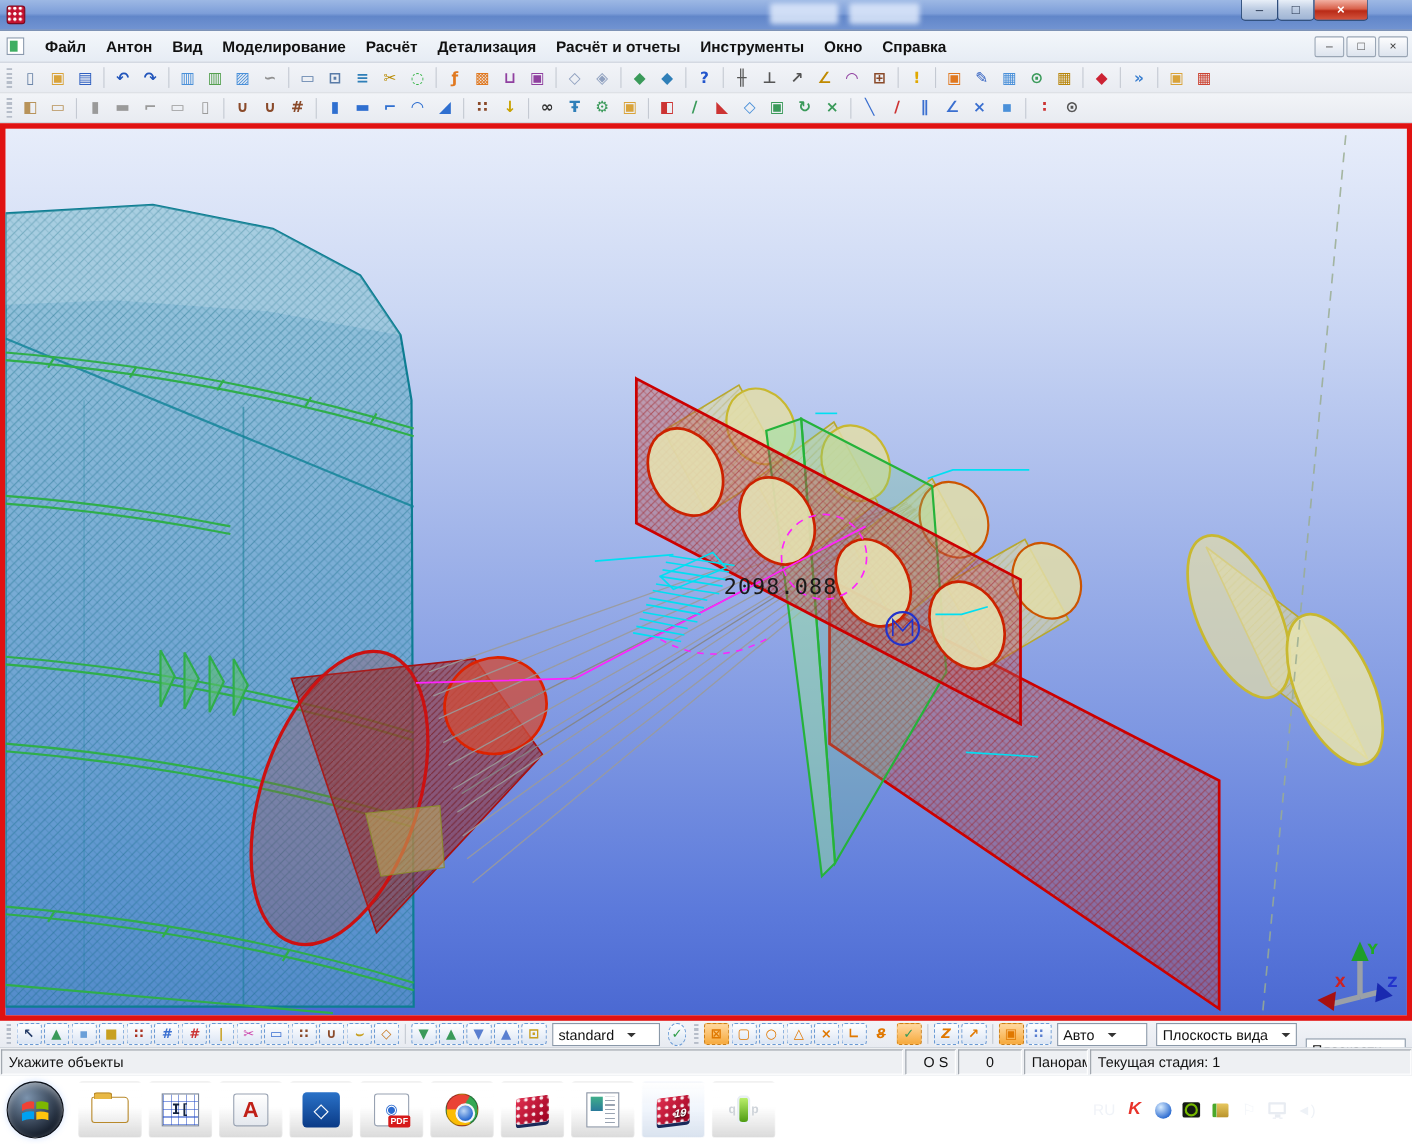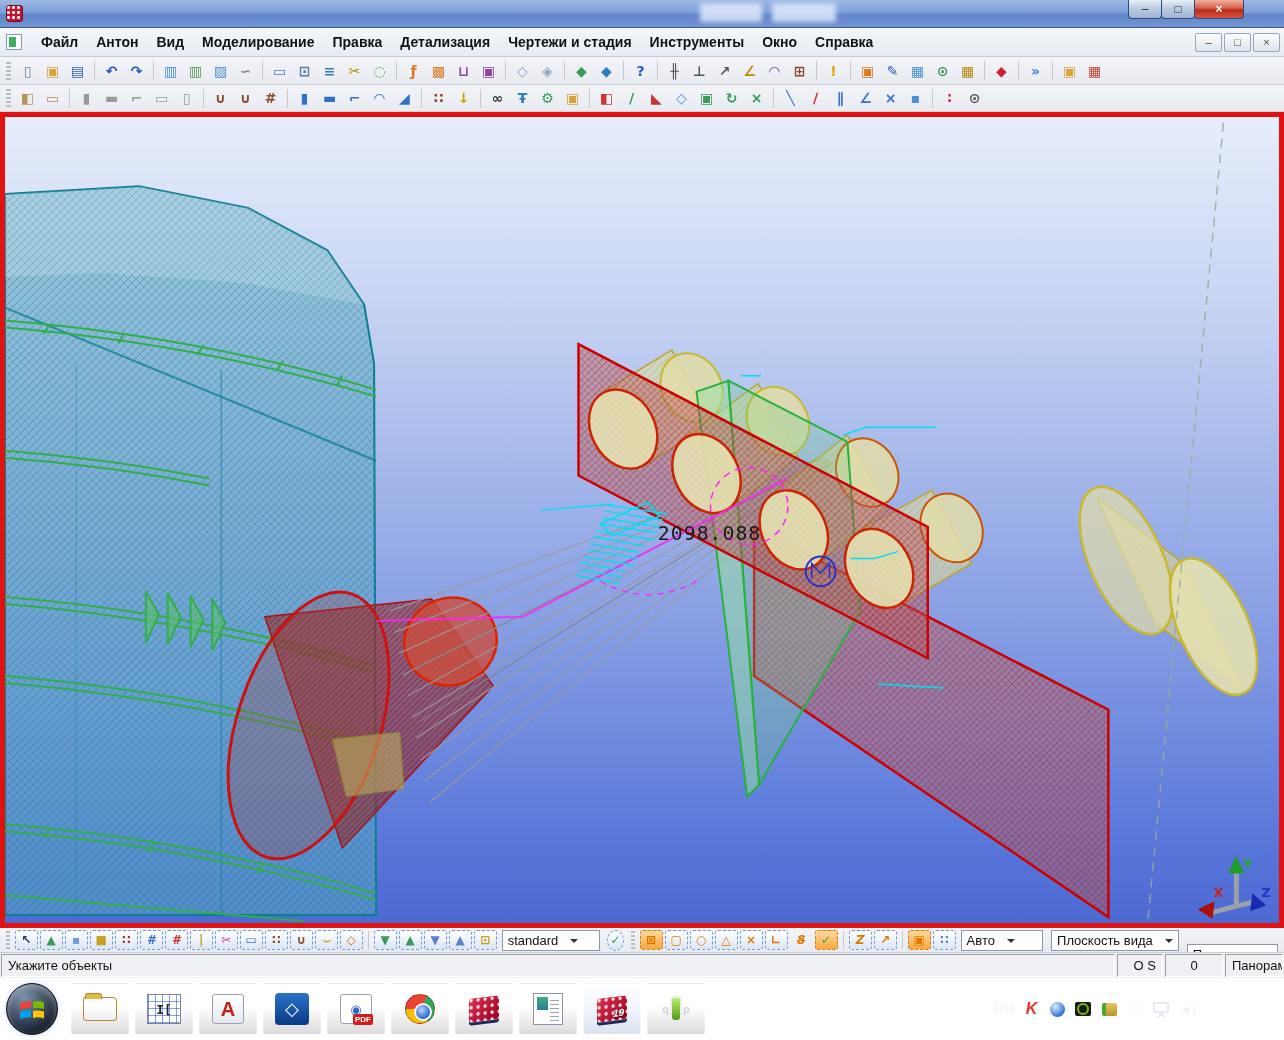--- a/index.html
+++ b/index.html
@@ -152,23 +152,23 @@
     <div class="wbtn close">×</div>
   </div>
 </div>
 
 <div class="menubar">
   <div class="mdi-doc"></div>
   <span class="menu-item">Файл</span>
     <span class="menu-item">Антон</span>
     <span class="menu-item">Вид</span>
     <span class="menu-item">Моделирование</span>
-    <span class="menu-item">Правка</span>
+    <span class="menu-item">Расчёт</span>
     <span class="menu-item">Детализация</span>
-    <span class="menu-item">Чертежи и стадия</span>
+    <span class="menu-item">Расчёт и отчеты</span>
     <span class="menu-item">Инструменты</span>
     <span class="menu-item">Окно</span>
     <span class="menu-item">Справка</span>
   <div class="mdi-controls">
     <div class="mbtn">–</div>
     <div class="mbtn">□</div>
     <div class="mbtn">×</div>
   </div>
 </div>
 
@@ -754,20 +754,21 @@
   <div class="combo" style="width:120px;margin-top:29px;">
     <span>Плоскости</span>
   </div>
 </div>
 
 <div class="statusbar">
   <div class="sseg msg">Укажите объекты</div>
   <div class="sseg os">O S</div>
   <div class="sseg cnt">0</div>
   <div class="sseg pan">Панорам</div>
+  <div class="sseg phase">Текущая стадия: 1</div>
 </div>
 
 <div class="taskbar">
   <div class="orb">
     <svg width="30" height="30" viewBox="0 0 30 30">
       <path d="M3,10 Q9,6 14,7.5 L14,14 Q8,13 3,16 Z" fill="#ef4135"></path>
       <path d="M16,7.8 Q22,6 27,8.5 L27,15 Q21,13.5 16,14.2 Z" fill="#7db700"></path>
       <path d="M3,18 Q8,15.5 14,16.5 L14,23.5 Q9,22.5 3,25 Z" fill="#00a1f1"></path>
       <path d="M16,16.8 Q21,16 27,17.5 L27,24.5 Q22,22.5 16,24 Z" fill="#ffc40d"></path>
     </svg>

